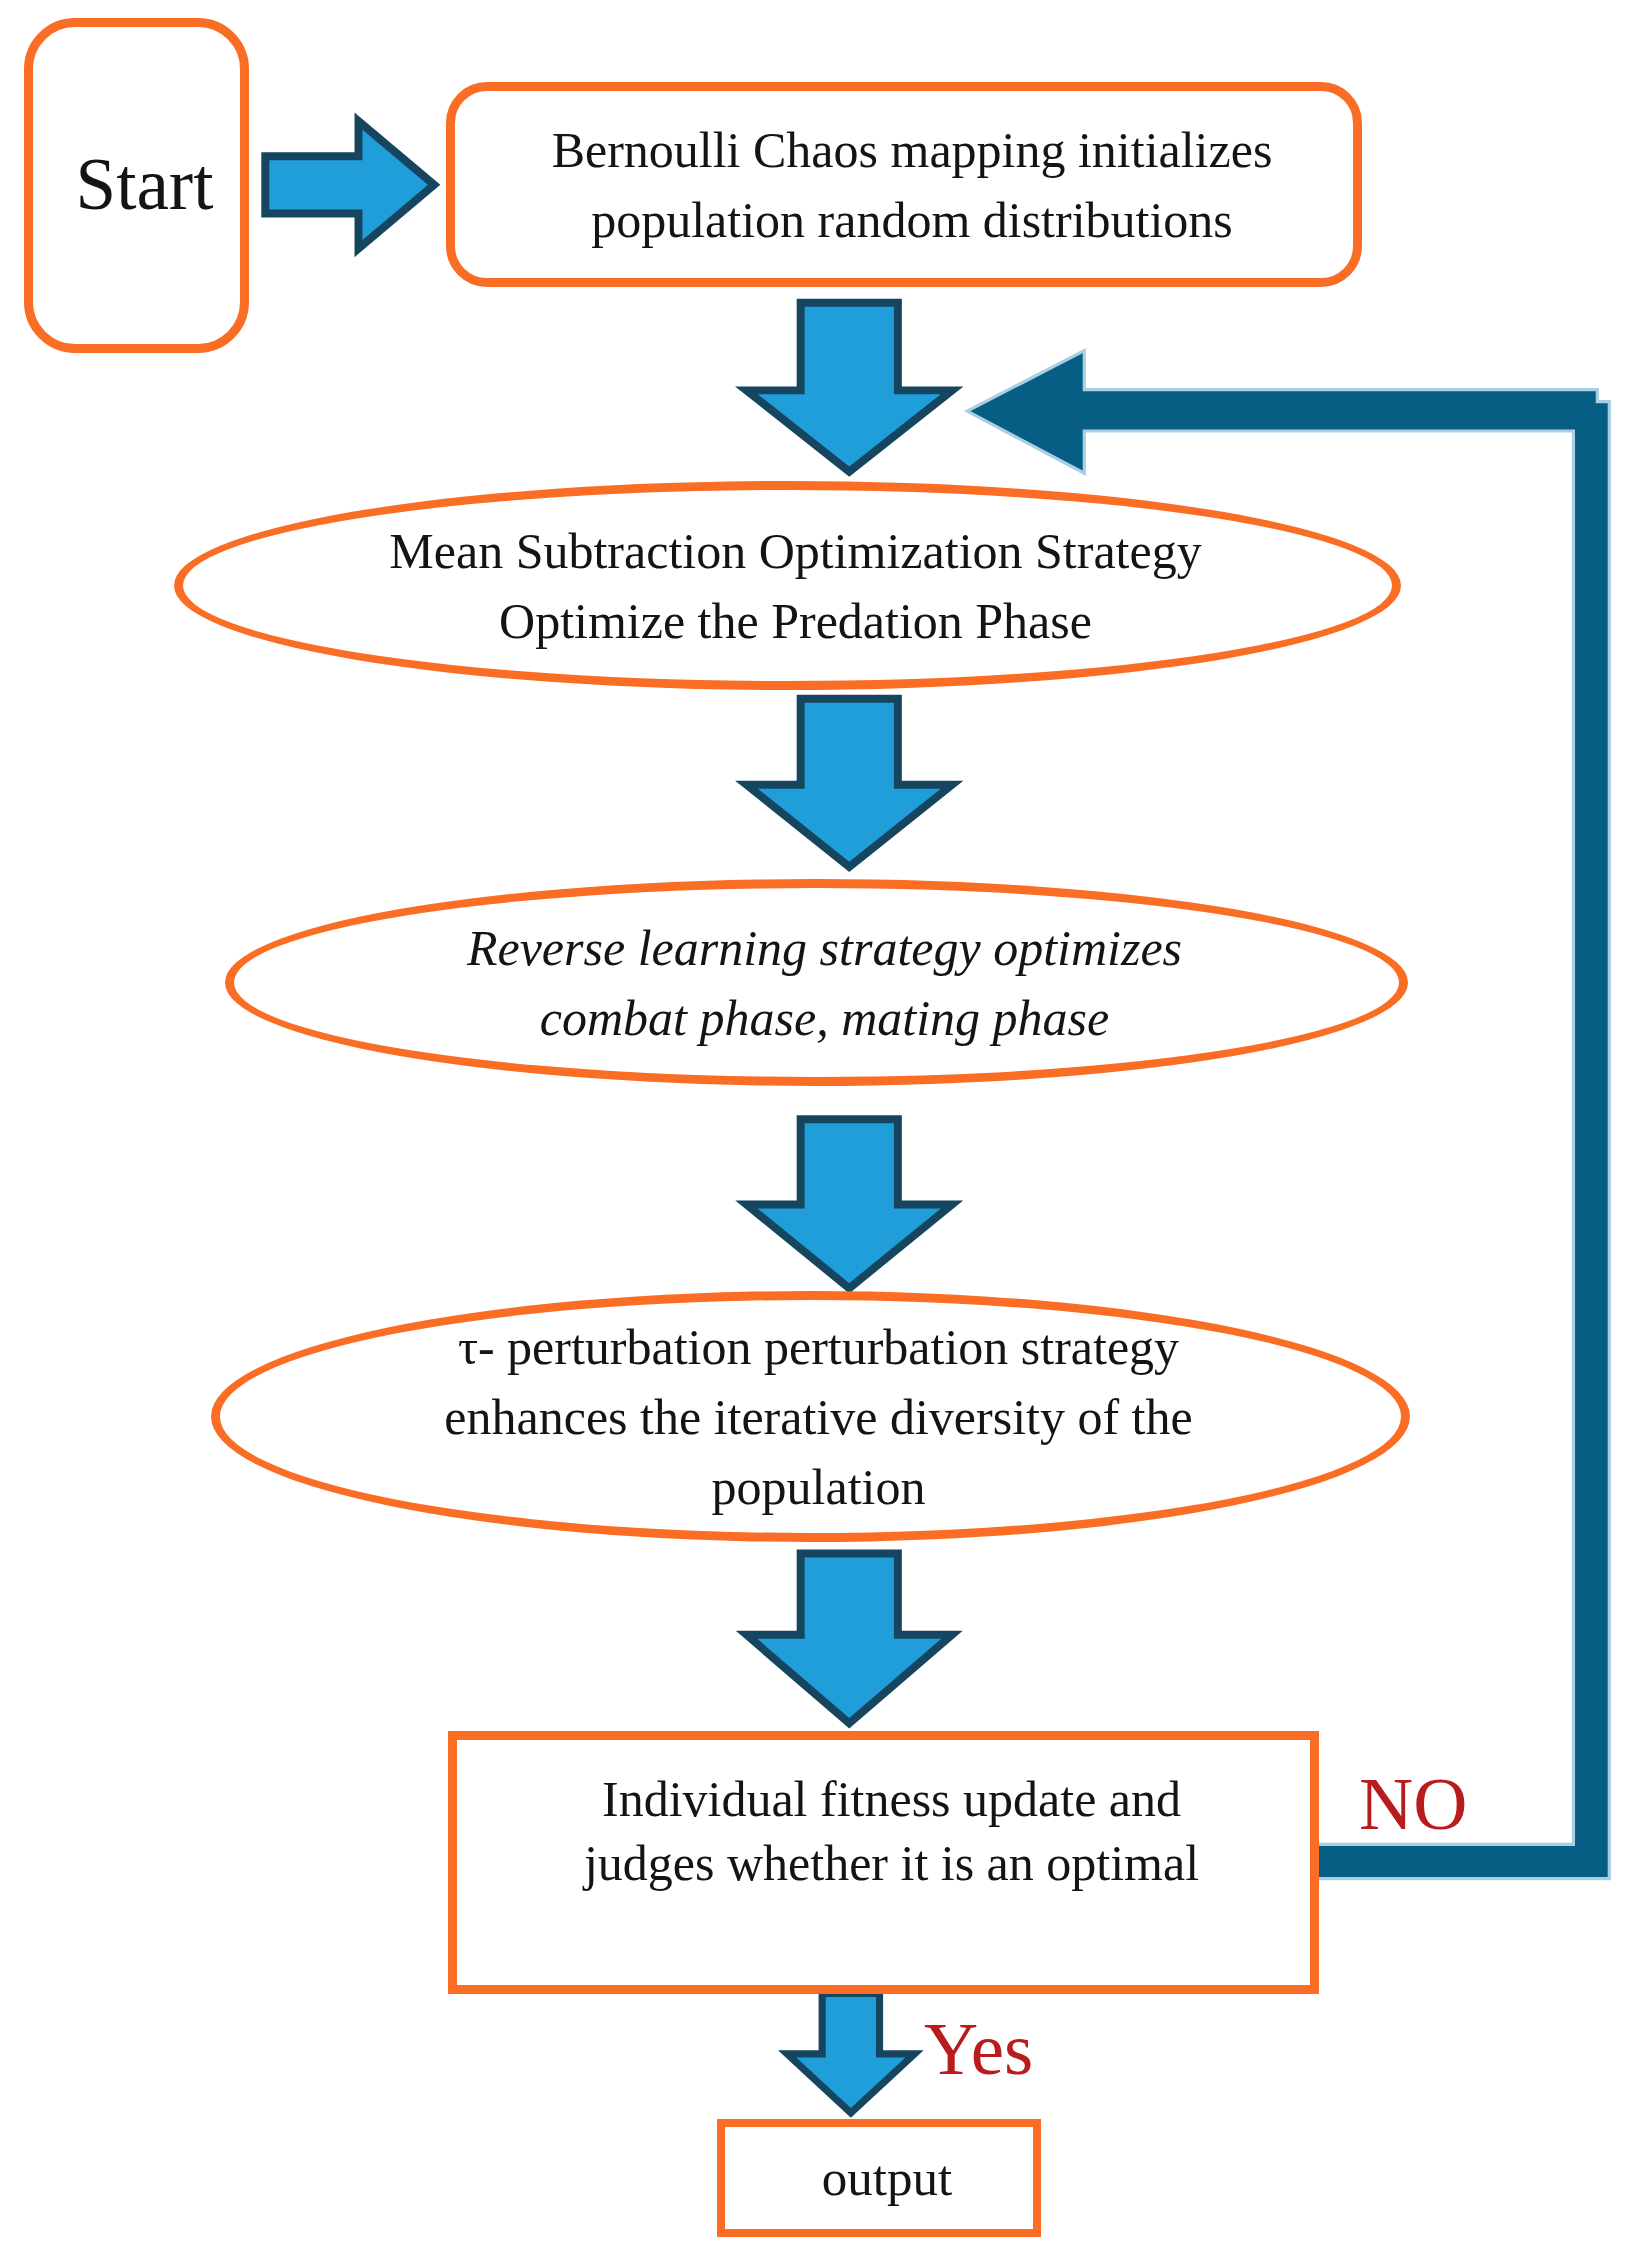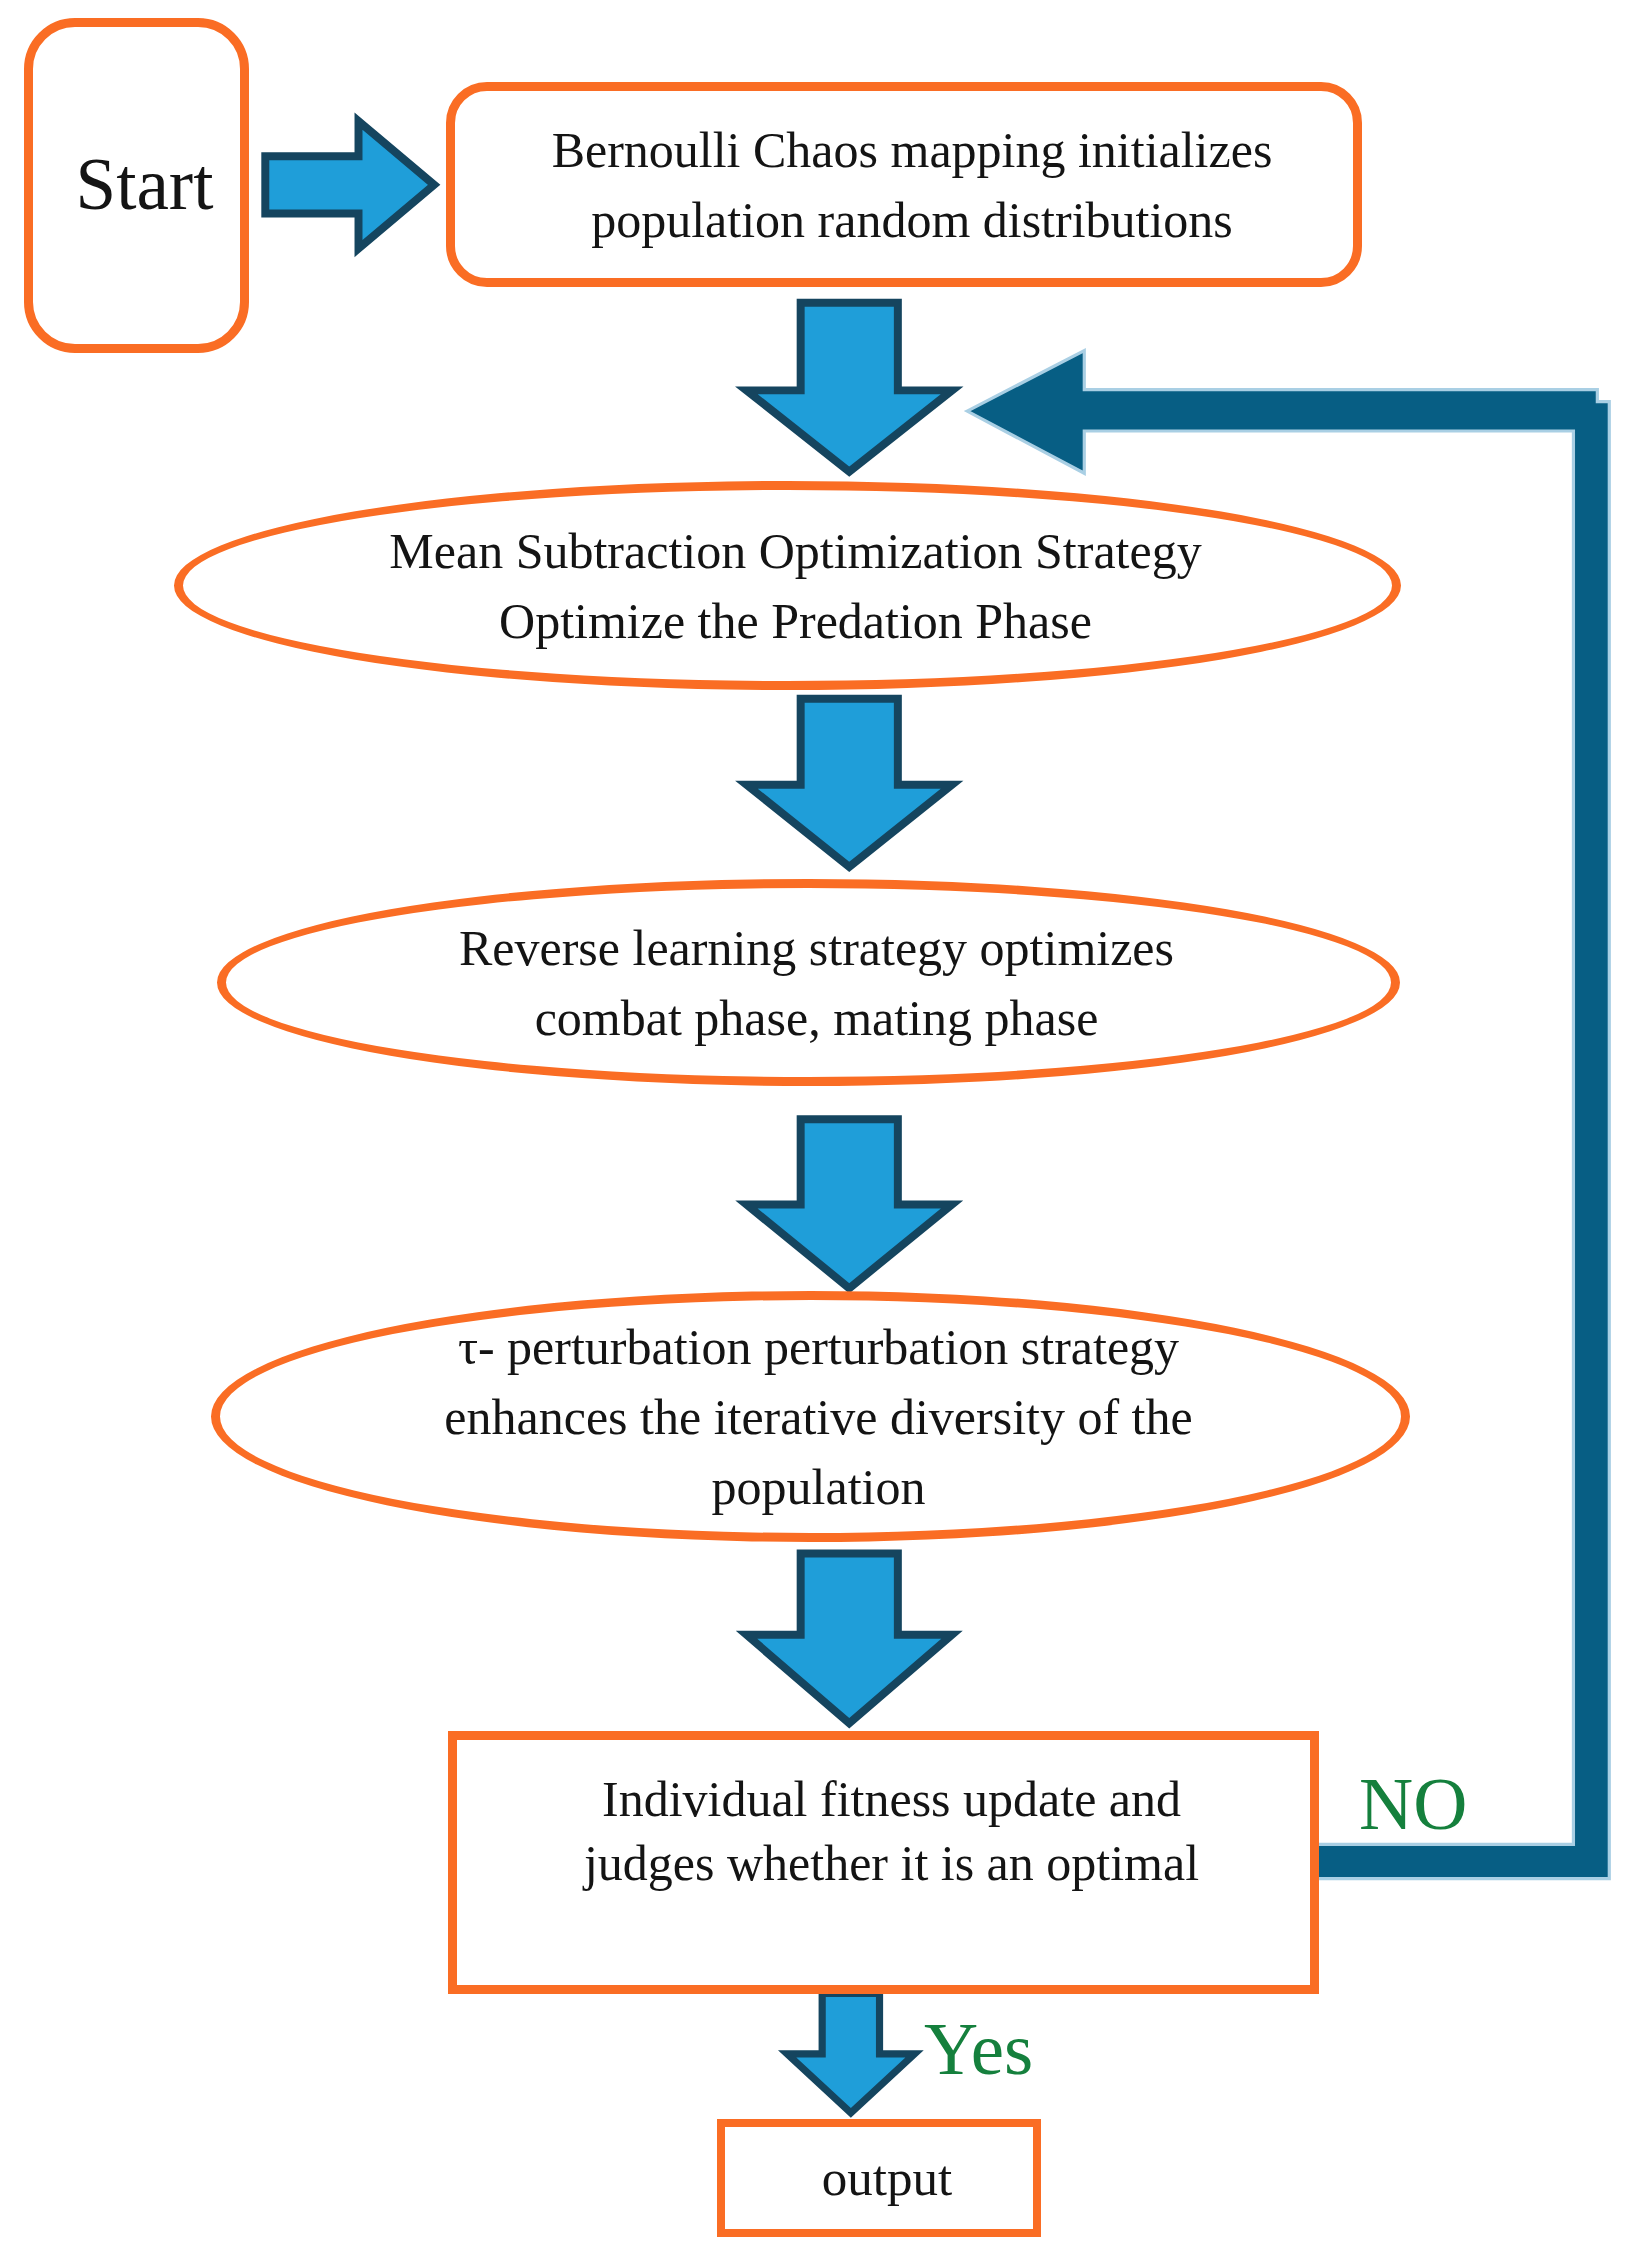--- a/index.html
+++ b/index.html
@@ -42,38 +42,38 @@
   .node .line { display: block; white-space: nowrap; }
   .start-box {
     left: 24px; top: 17.5px; width: 225px; height: 335px;
     border-radius: 51px;
     font-size: 73px;
   }
   .init-box {
     left: 446px; top: 82px; width: 916px; height: 205px;
   }
   .ellipse-1 { left: 174px; top: 481px;  width: 1227px; height: 209px; }
-  .ellipse-2 { left: 217px; top: 879px; width: 1183px; height: 207px; }
+  .ellipse-2 { left: 225px; top: 879px; width: 1183px; height: 207px; font-style: italic; }
   .ellipse-3 { left: 211px; top: 1291px; width: 1199px; height: 251px; }
   .fitness-box {
     left: 448px; top: 1731px; width: 871px; height: 263px;
     justify-content: flex-start;
     padding-top: 27px;
     line-height: 64px;
   }
   .output-box {
     left: 717px; top: 2119px; width: 324px; height: 118px;
     border-width: 8px;
     font-size: 51px;
   }
   .edge-label {
     position: absolute;
     z-index: 3;
     font-size: 75px;
-    color: #15803d;
+    color: #b91c1c;
     white-space: nowrap;
   }
   .label-no  { left: 1359px; top: 1761px; }
   .label-yes { left: 924px; top: 2006px; }
 </style>
 </head>
 <body>
 
 <div class="canvas">
 

